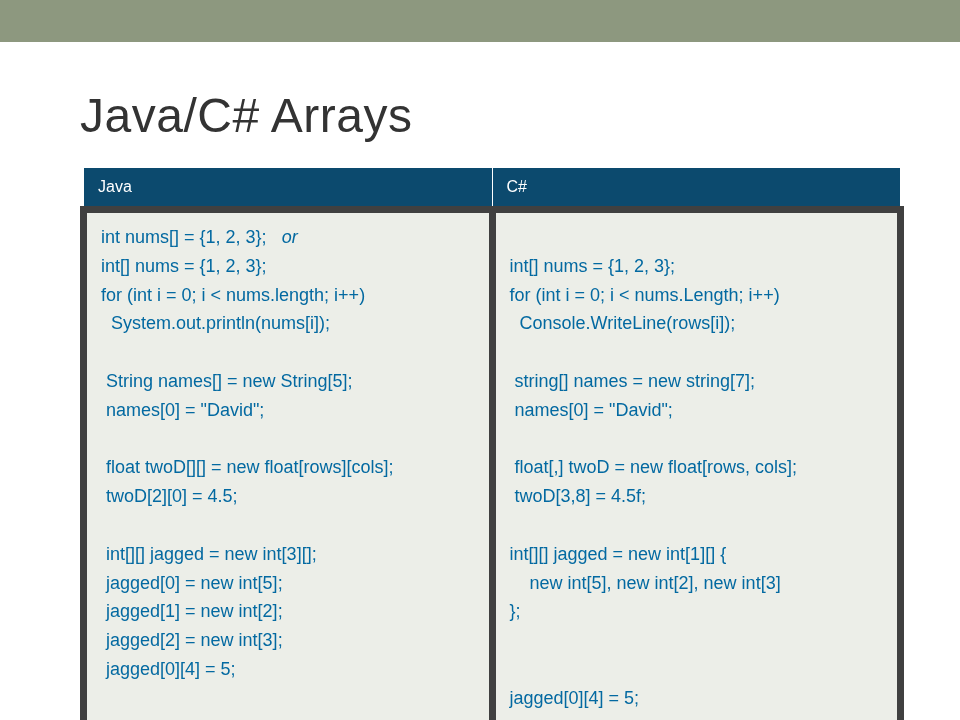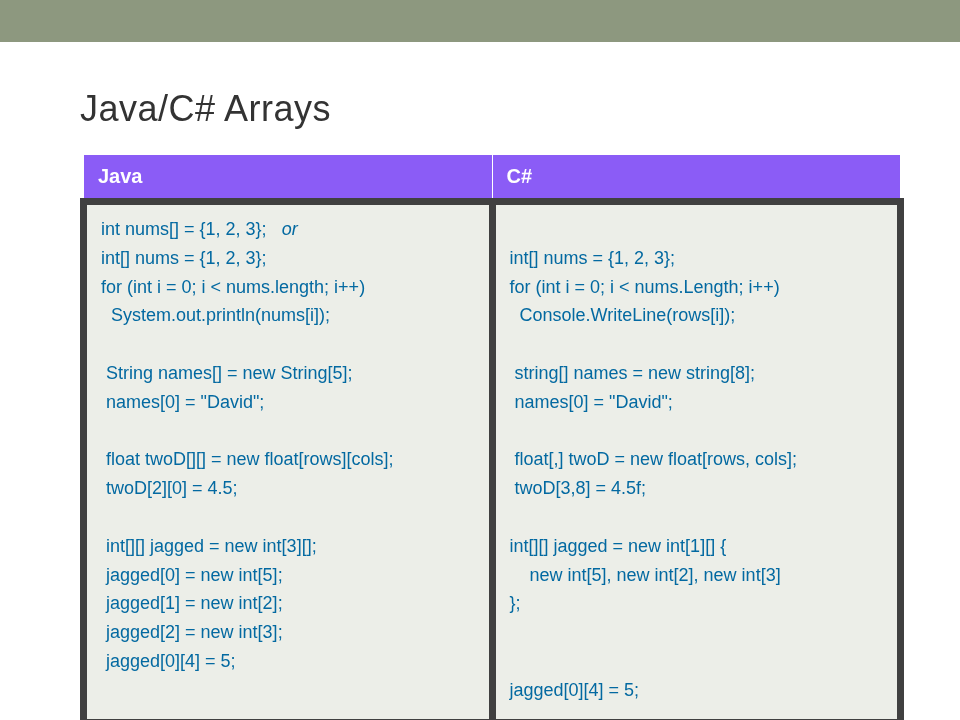--- a/index.html
+++ b/index.html
@@ -1,21 +1,21 @@
 <!DOCTYPE html>
 <html><head>
 <meta charset="utf-8">
 <style>
   * { margin: 0; padding: 0; box-sizing: border-box; }
   html, body { width: 960px; height: 720px; background: #ffffff; font-family: Arial, Helvetica, sans-serif; }
   .top-bar { width: 100%; height: 42px; background: #8d987f; }
   .content { padding: 20px 56px 0 80px; }
-  h1.title { font-size: 36px; font-weight: 400; color: #333333; margin: 26px 0 24px 0; letter-spacing: 0.5px; }
+  h1.title { font-size: 48px; font-weight: 400; color: #333333; margin: 26px 0 24px 0; letter-spacing: 0.5px; }
   table.cmp { width: 100%; border-collapse: collapse; table-layout: fixed; }
-  table.cmp th { background: #8b5cf6; color: #ffffff; text-align: left; font-weight: 700; font-size: 20px; padding: 10px 14px; border: 1px solid #ffffff; }
+  table.cmp th { background: #0c4a6e; color: #ffffff; text-align: left; font-weight: 400; font-size: 16px; padding: 10px 14px; border: 1px solid #ffffff; }
   table.cmp td { background: #eceee8; color: #0369a1; font-size: 18px; line-height: 1.6; padding: 10px 14px 14px 14px; border: 7px solid #404040; vertical-align: top; font-family: Arial, Helvetica, sans-serif; white-space: pre; }
   .ital { font-style: italic; }
 </style>
 </head>
 <body>
 
 <div class="top-bar"></div>
 
 <div class="content">
   <h1 class="title">Java/C# Arrays</h1>
@@ -41,21 +41,21 @@
 <span> int[][] jagged = new int[3][];</span>
 <span> jagged[0] = new int[5];</span>
 <span> jagged[1] = new int[2];</span>
 <span> jagged[2] = new int[3];</span>
 <span> jagged[0][4] = 5;</span></td>
       <td><span></span>
 <span>int[] nums = {1, 2, 3};</span>
 <span>for (int i = 0; i &lt; nums.Length; i++)</span>
 <span>  Console.WriteLine(rows[i]);</span>
 <span></span>
-<span> string[] names = new string[8];</span>
+<span> string[] names = new string[7];</span>
 <span> names[0] = "David";</span>
 <span></span>
 <span> float[,] twoD = new float[rows, cols];</span>
 <span> twoD[3,8] = 4.5f;</span>
 <span></span>
 <span>int[][] jagged = new int[1][] {</span>
 <span>    new int[5], new int[2], new int[3]</span>
 <span>};</span>
 <span></span>
 <span></span>

